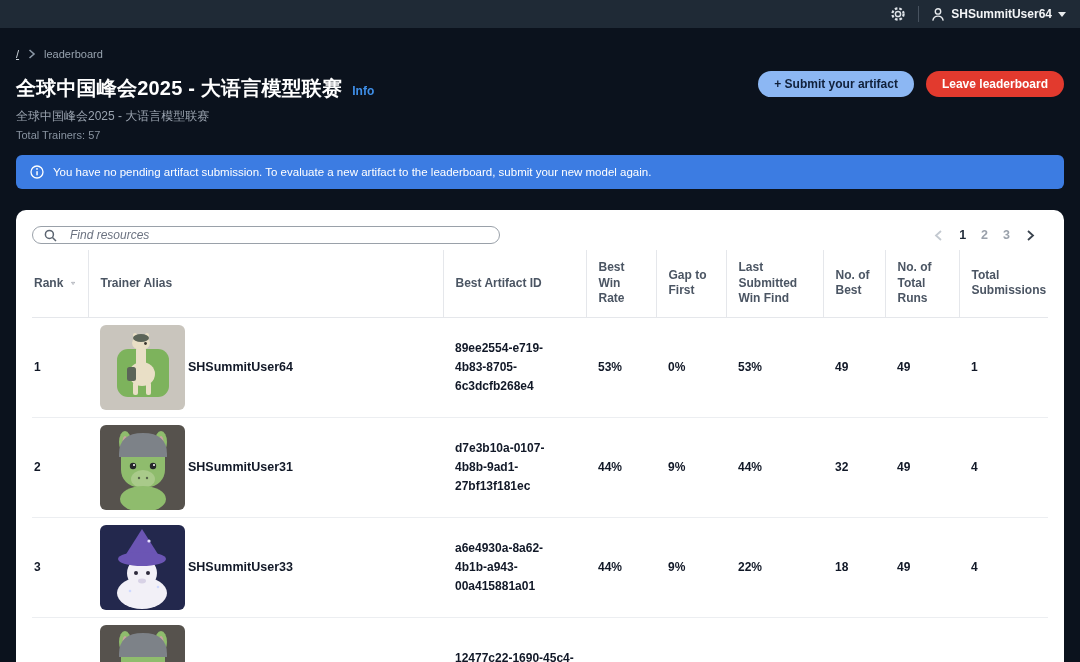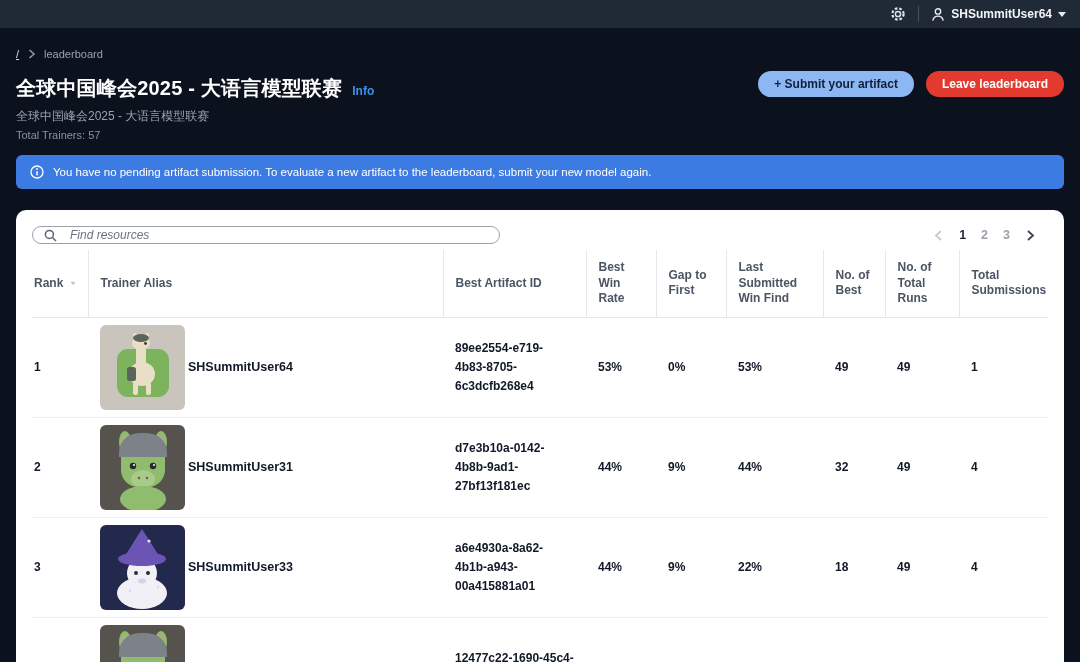--- a/index.html
+++ b/index.html
@@ -244,21 +244,21 @@
                     <circle cx="54" cy="40" r="1" fill="#fff"></circle>
                     <ellipse cx="43" cy="54" rx="12" ry="9" fill="#a9ca8a"></ellipse>
                     <circle cx="39" cy="53" r="1.2" fill="#55634a"></circle>
                     <circle cx="47" cy="53" r="1.2" fill="#55634a"></circle>
                     <ellipse cx="43" cy="74" rx="23" ry="13" fill="#8fbc6d"></ellipse>
                   </svg>
                 </span>
         <span class="alias">SHSummitUser31</span>
       </div>
     </td>
-    <td>d7e3b10a-0142-4b8b-9ad1-27bf13f181ec</td>
+    <td>d7e3b10a-0107-4b8b-9ad1-27bf13f181ec</td>
     <td>44%</td>
     <td>9%</td>
     <td>44%</td>
     <td>32</td>
     <td>49</td>
     <td>4</td>
   </tr>
 
   <tr>
     <td>3</td>

